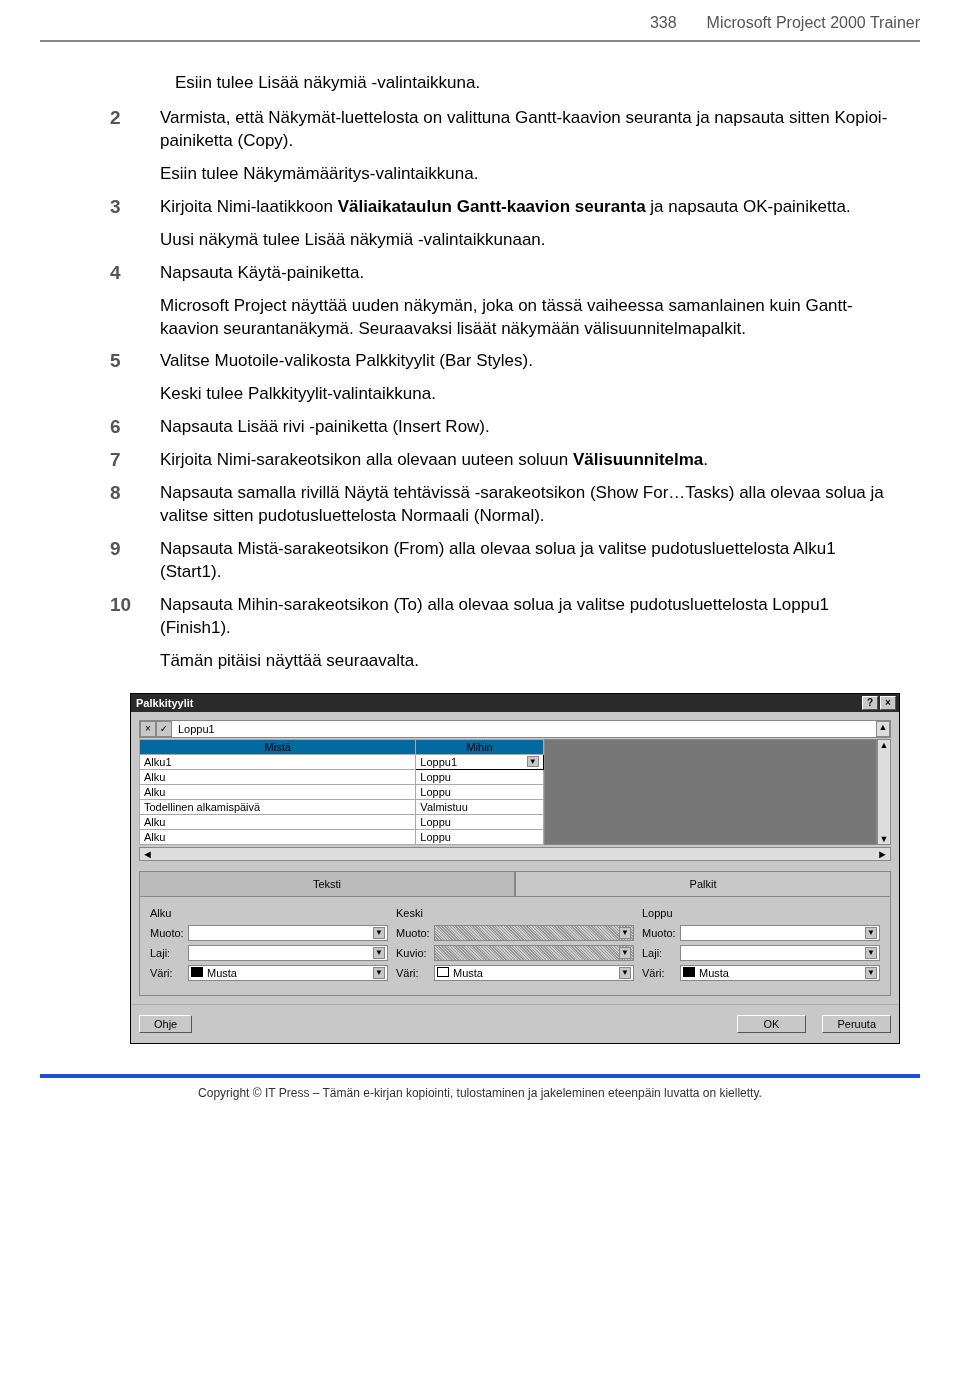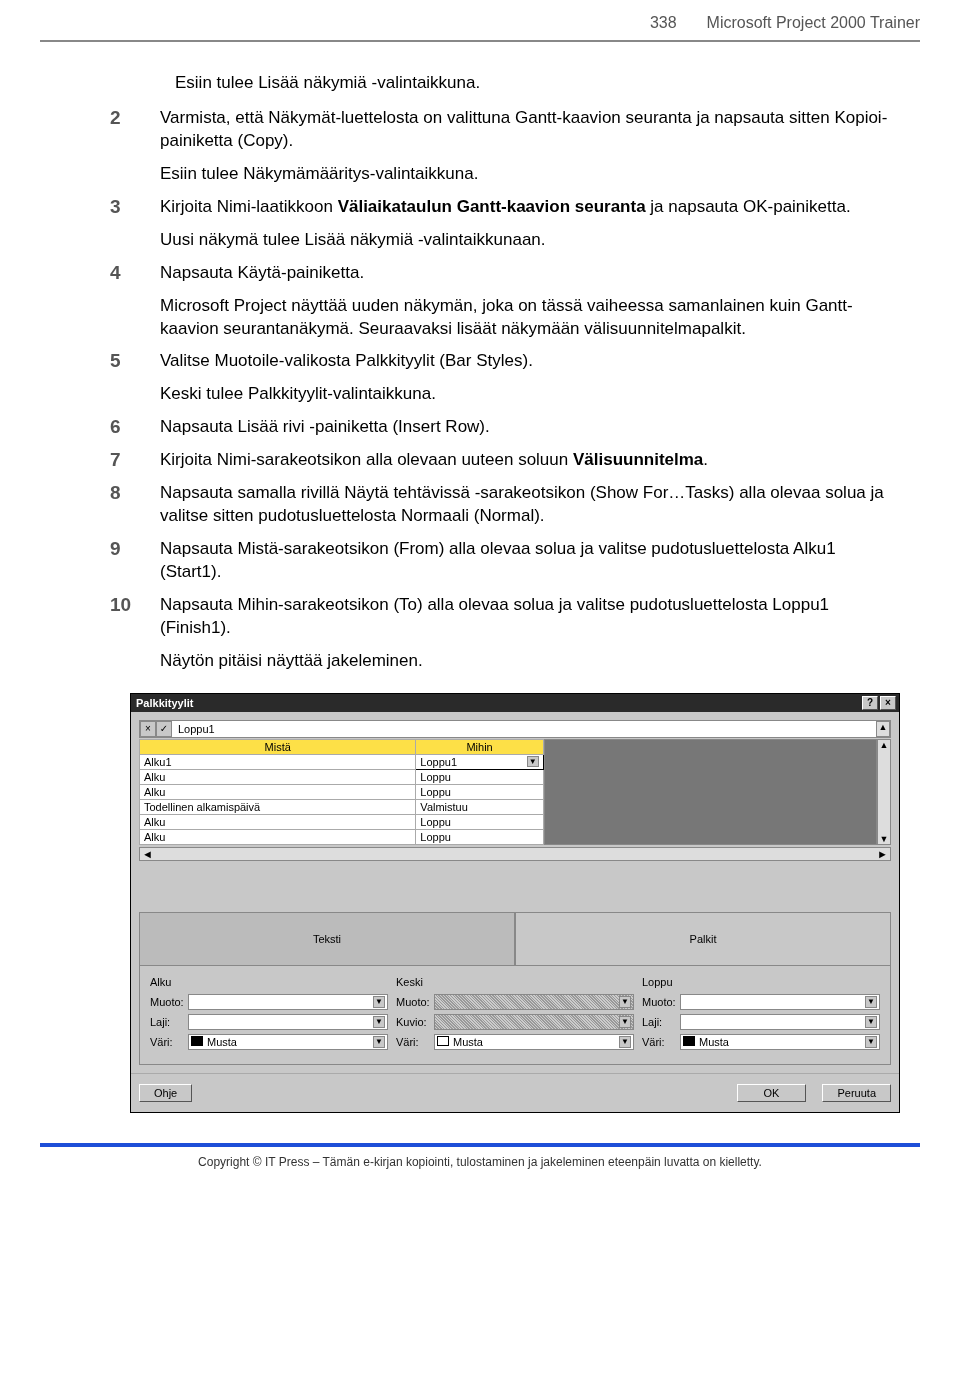--- a/index.html
+++ b/index.html
@@ -108,36 +108,35 @@
   width:100%;
   border-collapse:collapse;
   background:#fff;
 }
 .grid-table td {
   border:1px solid #aaa;
   font-size:11px;
   padding:1px 4px;
   height:15px;
 }
-.grid-table .hdr td { background:#fde047; text-align:center; }
+.grid-table .hdr td { background:#0369a1; text-align:center; }
 .grid-left-wrap { display:flex; }
 .grid-left { flex:0.55; }
 .dark-area { flex:0.45; background:#777; border:1px solid #888; }
 .scroll-v { width:14px; background:#ddd; border:1px solid #888; display:flex; flex-direction:column; justify-content:space-between; align-items:center; }
 .scroll-v .ar { font-size:9px; }
 .scroll-h { height:14px; background:#ddd; border:1px solid #888; display:flex; justify-content:space-between; align-items:center; padding:0 2px; margin-top:2px; }
 .tabs-row { display:flex; margin-top:10px; }
 .tab {
   background:#c8c8c8;
   border:1px solid #888;
   border-bottom:none;
-  padding:20px 40px;
+  padding:6px 40px;
   font-size:11px;
   text-align:center;
-  margin-top:41px;
 }
 .tab.inactive { background:#bbb; }
 .tab-panel {
   border:1px solid #888;
   padding:10px;
   background:#c8c8c8;
 }
 .three-col { display:flex; gap:8px; }
 .col { flex:1; }
 .col-title { font-size:11px; margin-bottom:6px; }
@@ -224,21 +223,21 @@
 
   <div class="step">
     <div class="step-num">9</div>
     <div class="step-text">Napsauta Mistä-sarakeotsikon (From) alla olevaa solua ja valitse pudotusluettelosta Alku1 (Start1).</div>
   </div>
 
   <div class="step">
     <div class="step-num">10</div>
     <div class="step-text">Napsauta Mihin-sarakeotsikon (To) alla olevaa solua ja valitse pudotusluettelosta Loppu1 (Finish1).</div>
   </div>
-  <p class="unindented">Näytön pitäisi näyttää jakeleminen.</p>
+  <p class="unindented">Tämän pitäisi näyttää seuraavalta.</p>
 
   <div class="dialog">
     <div class="titlebar">
       <span class="title">Palkkityylit</span>
       <span class="win-btn">?</span>
       <span class="win-btn">×</span>
     </div>
     <div class="dlg-body">
       <div class="input-line">
         <span class="x">×</span>

